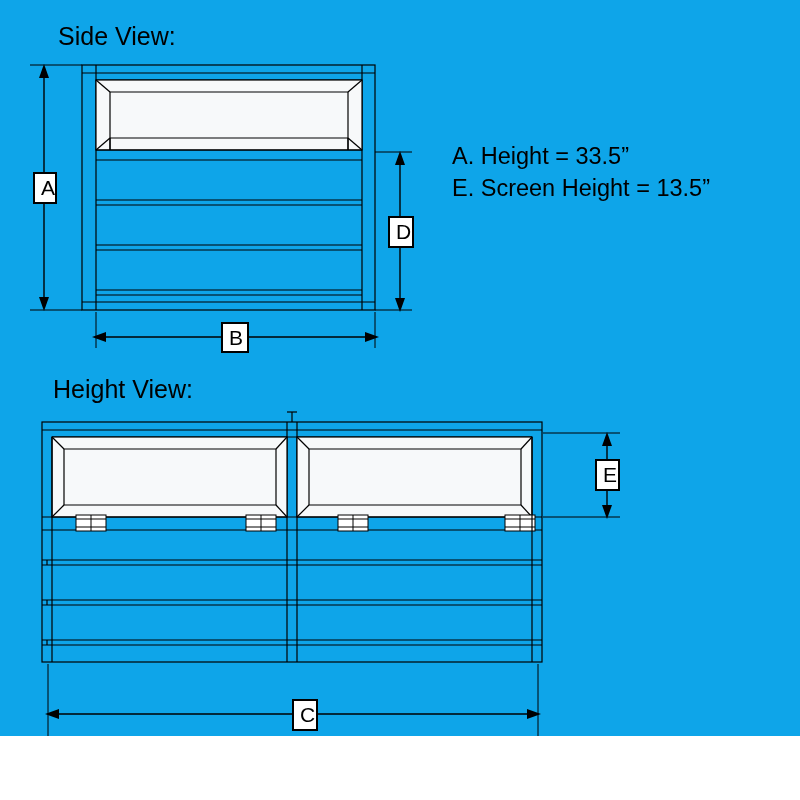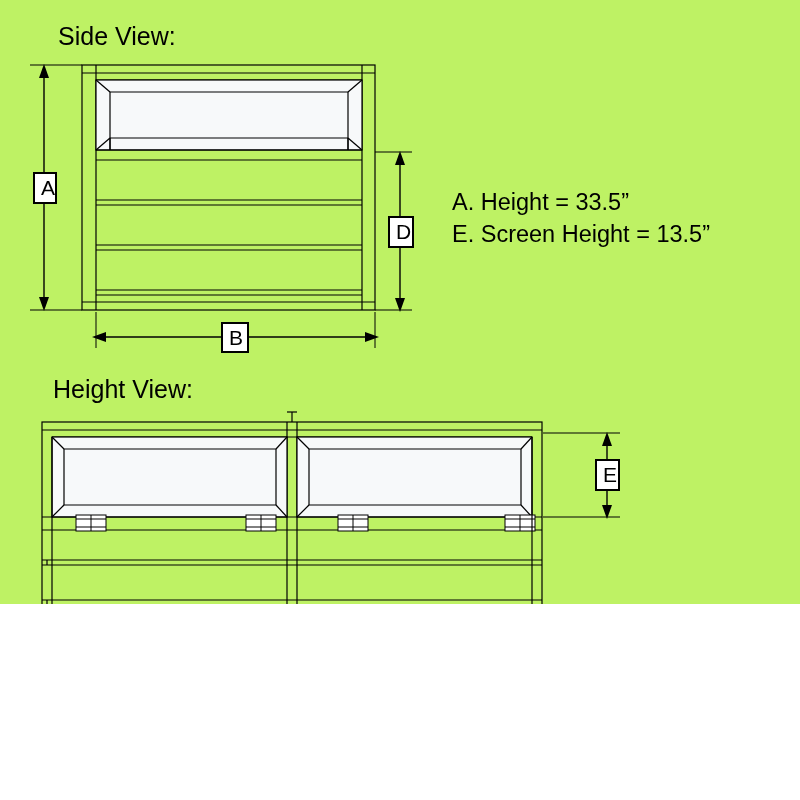--- a/index.html
+++ b/index.html
@@ -7,41 +7,40 @@
     padding: 0;
     background: #ffffff;
   }
   body {
     font-family: "Liberation Sans", sans-serif;
     color: #000000;
   }
   #page {
     position: relative;
     width: 800px;
-    height: 604px;
-    background: #bef264;
+    height: 736px;
+    background: #0ea5e9;
     overflow: hidden;
   }
   .label-heading {
     position: absolute;
     font-size: 25px;
     color: #000;
     white-space: nowrap;
   }
   #side-view-label { left: 58px; top: 22px; }
   #front-view-label { left: 53px; top: 375px; }
 
   .legend {
     position: absolute;
     left: 452px;
     top: 140px;
     font-size: 23.5px;
     line-height: 32px;
     white-space: nowrap;
-    margin-top: 46px;
   }
   .legend div { white-space: nowrap; }
 
   svg.diagram {
     position: absolute;
     left: 0;
     top: 0;
     width: 800px;
     height: 800px;
   }

